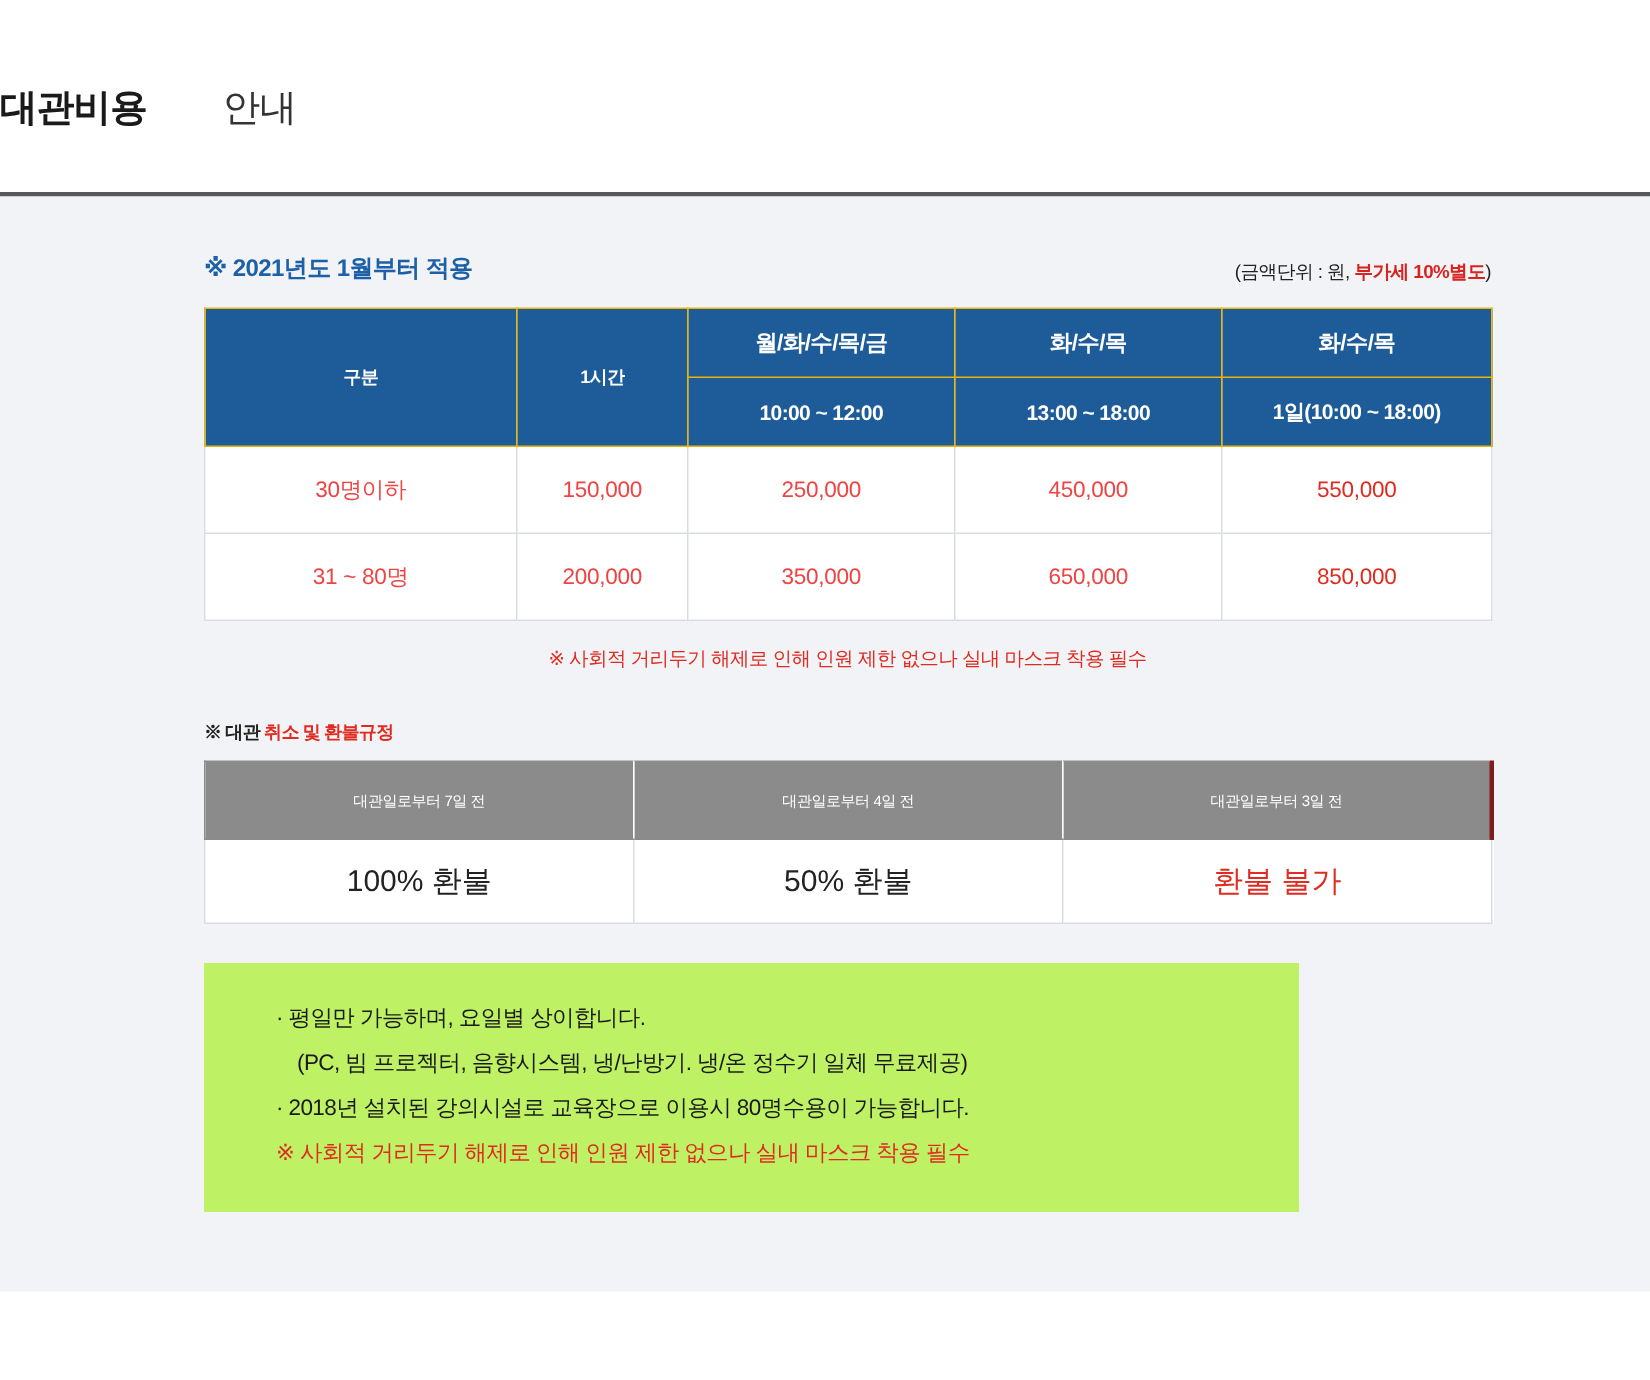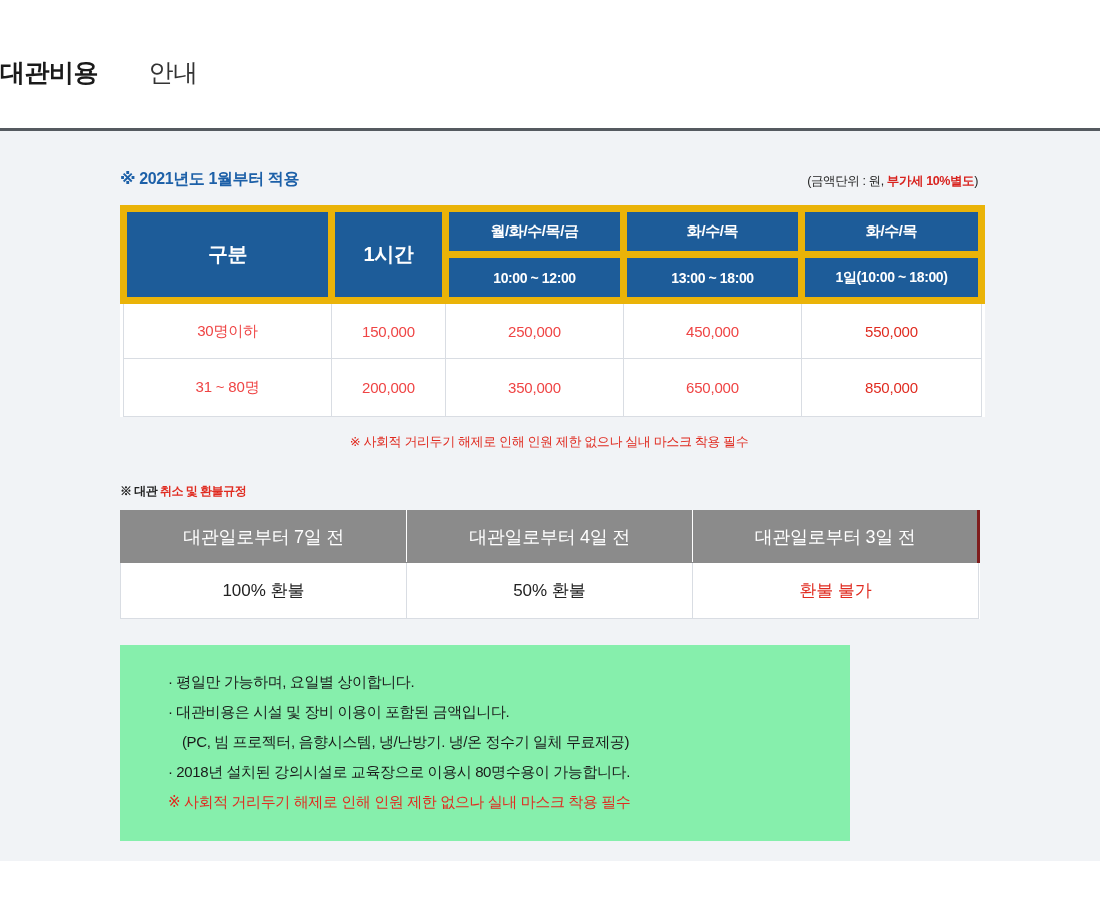--- a/index.html
+++ b/index.html
@@ -49,21 +49,21 @@
   
   .panel {
     position: absolute;
     left: 0; top: 131px;
     width: 1100px; height: 730px;
     background: #f1f3f6;
   }
 
   .content {
     position: absolute;
-    left: 120px; top: 0px;
+    left: 136px; top: 0px;
     width: 858px;
   }
 
   
   .notice-row {
     position: relative;
     height: 30px;
     margin-top: 38px;
   }
   .notice-left {
@@ -92,30 +92,30 @@
     border-collapse: collapse;
     table-layout: fixed;
     margin-top: 6px;
     background: #ffffff;
   }
   table.price th {
     background: #1d5c99;
     color: #ffffff;
     font-size: 15px;
     font-weight: bold;
-    border: 7px solid #eab308;
+    border: 1px solid #eab308;
     letter-spacing: -0.4px;
   }
   table.price th.top { height: 46px; }
   table.price th.sub {
     height: 46px;
     font-size: 14px;
     border-top: 1px solid #4c83b6;
   }
-  table.price th.rowspan2 { height: 92px; font-size: 20px; }
+  table.price th.rowspan2 { height: 92px; font-size: 12px; }
   table.price td {
     height: 58px;
     text-align: center;
     font-size: 15px;
     color: #ef4444;
     border: 1px solid #d9dde3;
     background: #ffffff;
     letter-spacing: -0.2px;
   }
   table.price td.highlight {
@@ -146,42 +146,42 @@
     width: 858px;
     border-collapse: collapse;
     table-layout: fixed;
     margin-top: 10px;
     background: #ffffff;
   }
   table.refund th {
     height: 52px;
     background: #8b8b8b;
     color: #ffffff;
-    font-size: 18px;
+    font-size: 10px;
     font-weight: normal;
     border: 1px solid #8b8b8b;
     border-right: 1px solid #ffffff;
     letter-spacing: -0.3px;
   }
   table.refund th:last-child { border-right: 3px solid #7f1d1d; }
   table.refund td {
     height: 56px;
     text-align: center;
-    font-size: 17px;
+    font-size: 20px;
     color: #222222;
     border: 1px solid #d9dde3;
     background: #ffffff;
   }
   table.refund td.nope { color: #e02b20; }
 
   
   .infobox {
     width: 730px;
     margin-top: 26px;
-    background: #86efac;
+    background: #bef264;
     padding: 22px 26px 24px 48px;
   }
   .infobox .line {
     font-size: 15px;
     color: #1a1a1a;
     line-height: 30px;
     letter-spacing: -0.4px;
     white-space: pre;
   }
   .infobox .line.sub {
@@ -272,21 +272,20 @@
           <tr>
             <td>100% 환불</td>
             <td>50% 환불</td>
             <td class="nope">환불 불가</td>
           </tr>
         </tbody>
       </table>
 
       <div class="infobox">
         <div class="line">· 평일만 가능하며, 요일별 상이합니다.</div>
-        <div class="line">· 대관비용은 시설 및 장비 이용이 포함된 금액입니다.</div>
         <div class="line sub">(PC, 빔 프로젝터, 음향시스템, 냉/난방기. 냉/온 정수기 일체 무료제공)</div>
         <div class="line">· 2018년 설치된 강의시설로 교육장으로 이용시 80명수용이 가능합니다.</div>
         <div class="line red">※ 사회적 거리두기 해제로 인해 인원 제한 없으나 실내 마스크 착용 필수</div>
       </div>
 
     </div>
   </div>
 </div>
 
 </body></html>

